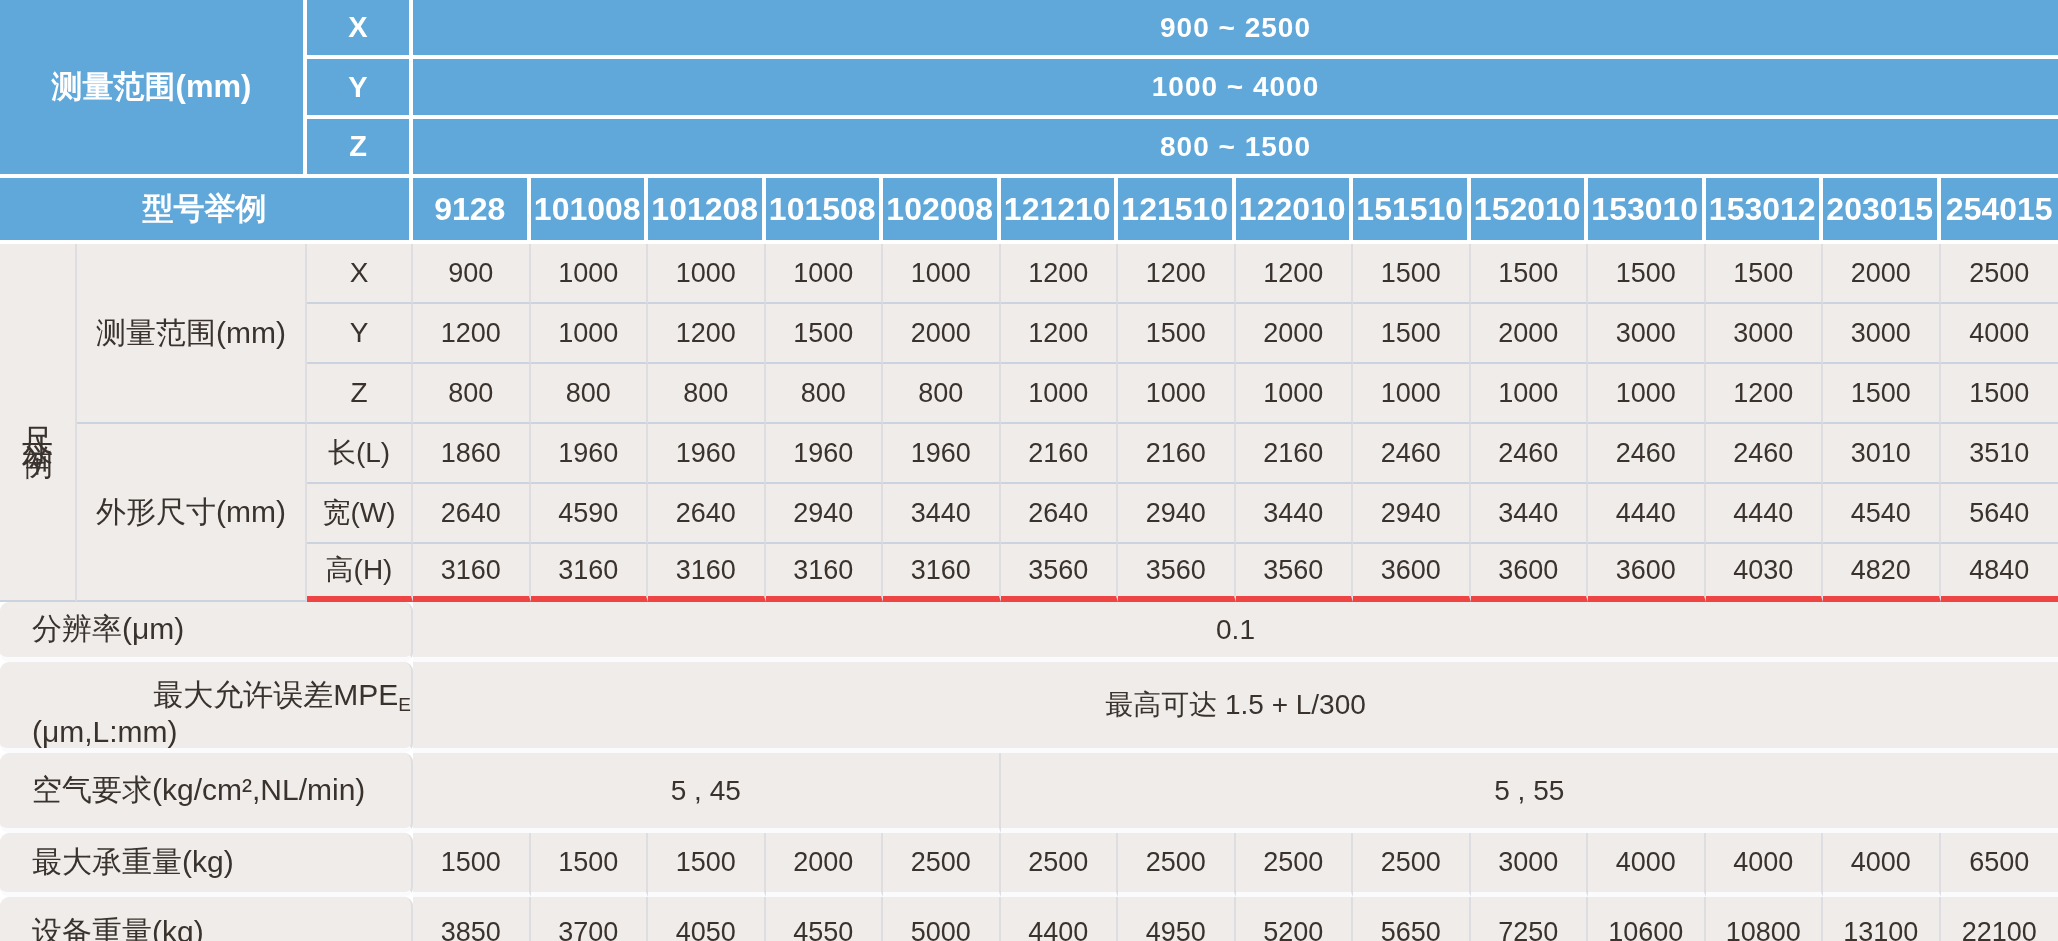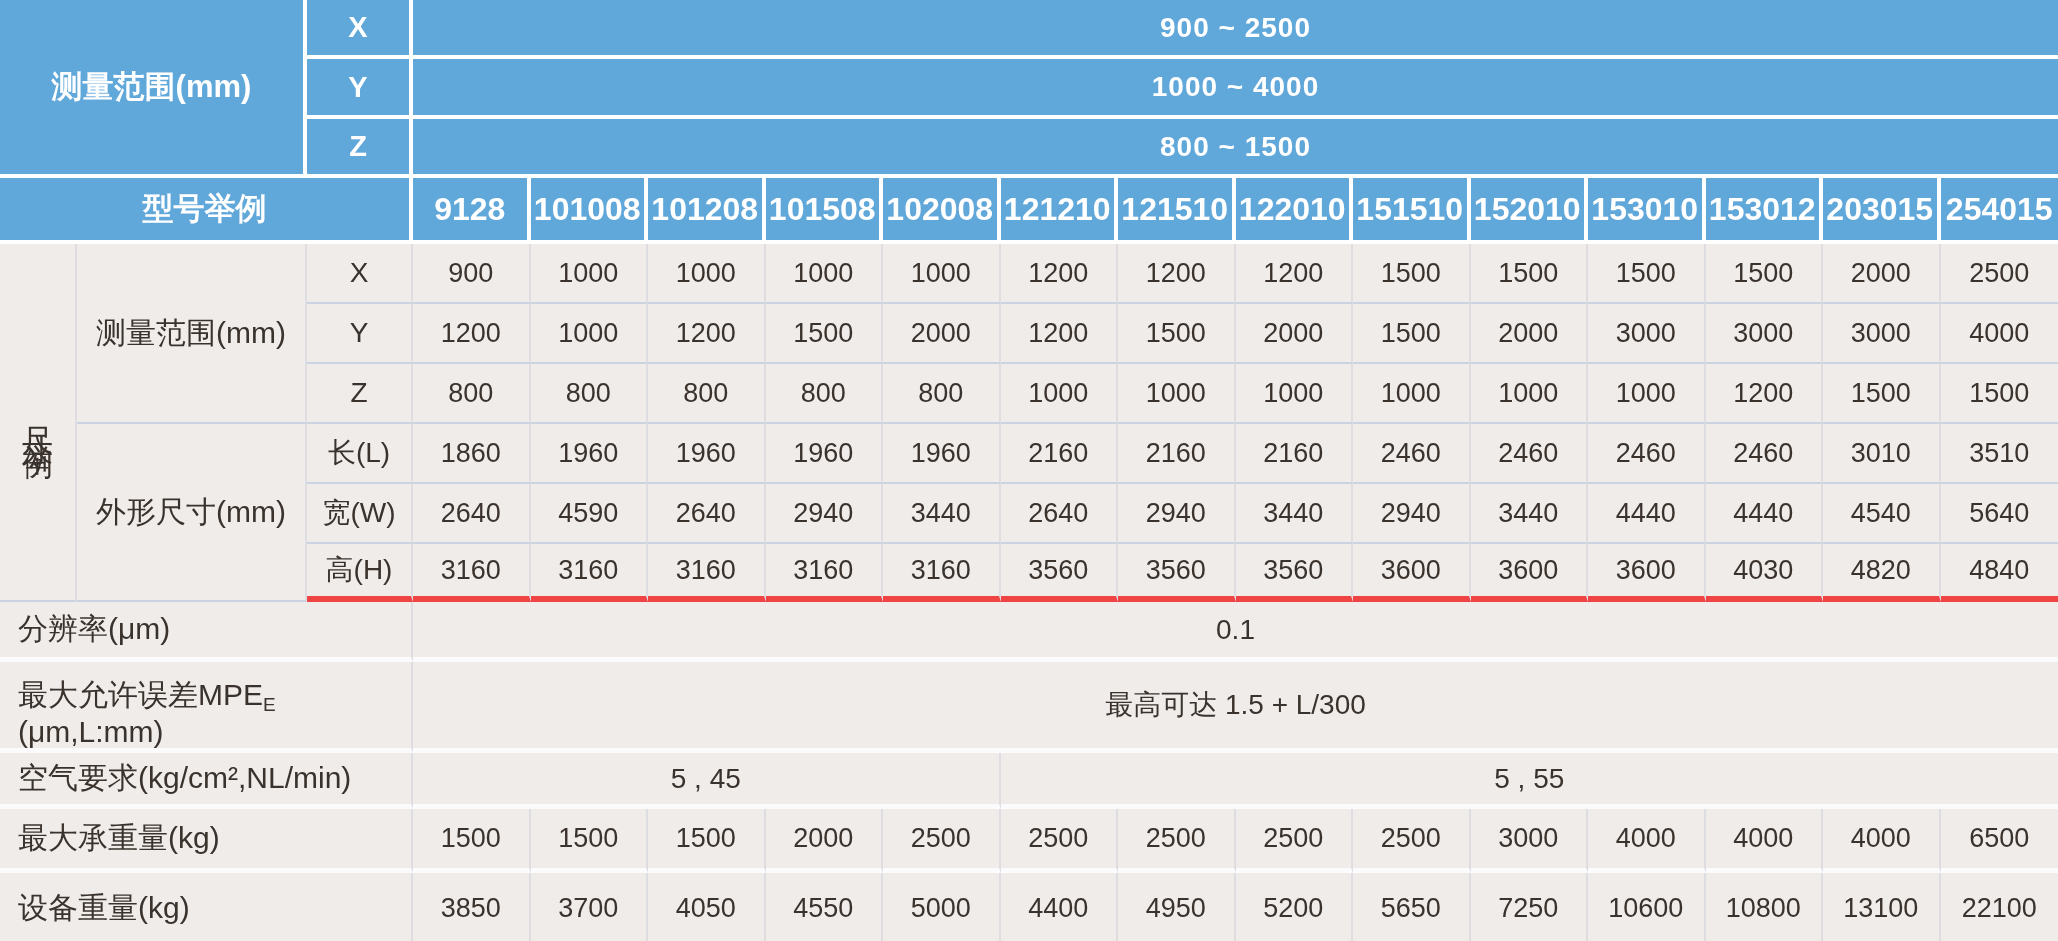--- a/index.html
+++ b/index.html
@@ -27,31 +27,31 @@
   td.b{
     background:#efecea;
     border-right:2px solid #dedde2;
     border-bottom:2px solid #ccd3e0;
     font-size:27px;
   }
   td.b.last{border-right:none;}
   tr.lastrow td{border-bottom:none;}
   td.rowlab{font-size:28px;}
   td.grplab{font-size:30px;}
-  td.leftlab{text-align:left;font-size:30px;padding-left:18px;}
+  td.leftlab{text-align:left;font-size:30px;padding-left:32px;border-radius:9px;}
   td.vert{
     font-size:31px;letter-spacing:8px;
     vertical-align:middle;
   }
   td.vert span{writing-mode:vertical-lr;display:inline-block;line-height:1;}
   td.gapline{border-bottom:5px solid #fbfbfd;}
   td.secline{border-bottom:6px solid #ef4444;}
   .mpe-sub{font-size:19px;vertical-align:-6px;}
   .mpe-l2{display:block;line-height:1.08;}
-  .mpe-l1{display:block;line-height:1.15;margin-top:16px;}
+  .mpe-l1{display:block;line-height:1.15;margin-top:16px;text-align:right;}
   td.bigval{font-size:28px;margin-left:36px;}
 </style>
 </head>
 <body>
 
 <div class="wrap">
 <table class="spec">
   <colgroup>
     <col style="width:77px">
         <col style="width:230px">
@@ -222,21 +222,21 @@
   </tr>
 
   <tr style="height:72px">
     <td class="b leftlab gapline" colspan="3">
       <span class="mpe-l1"><span>最大允许误差MPE</span><span class="mpe-sub">E</span></span>
       <span class="mpe-l2">(μm,L:mm)</span>
     </td>
     <td class="b last bigval gapline" colspan="14">最高可达  1.5 + L/300</td>
   </tr>
 
-  <tr style="height:56px">
+  <tr style="height:80px">
     <td class="b leftlab gapline" colspan="3">空气要求(kg/cm²,NL/min)</td>
     <td class="b bigval gapline" colspan="5">5 , 45</td>
     <td class="b last bigval gapline" colspan="9">5 , 55</td>
   </tr>
 
   <tr style="height:64px">
     <td class="b leftlab gapline" colspan="3">最大承重量(kg)</td>
     <td class="b gapline">1500</td>
     <td class="b gapline">1500</td>
     <td class="b gapline">1500</td>

